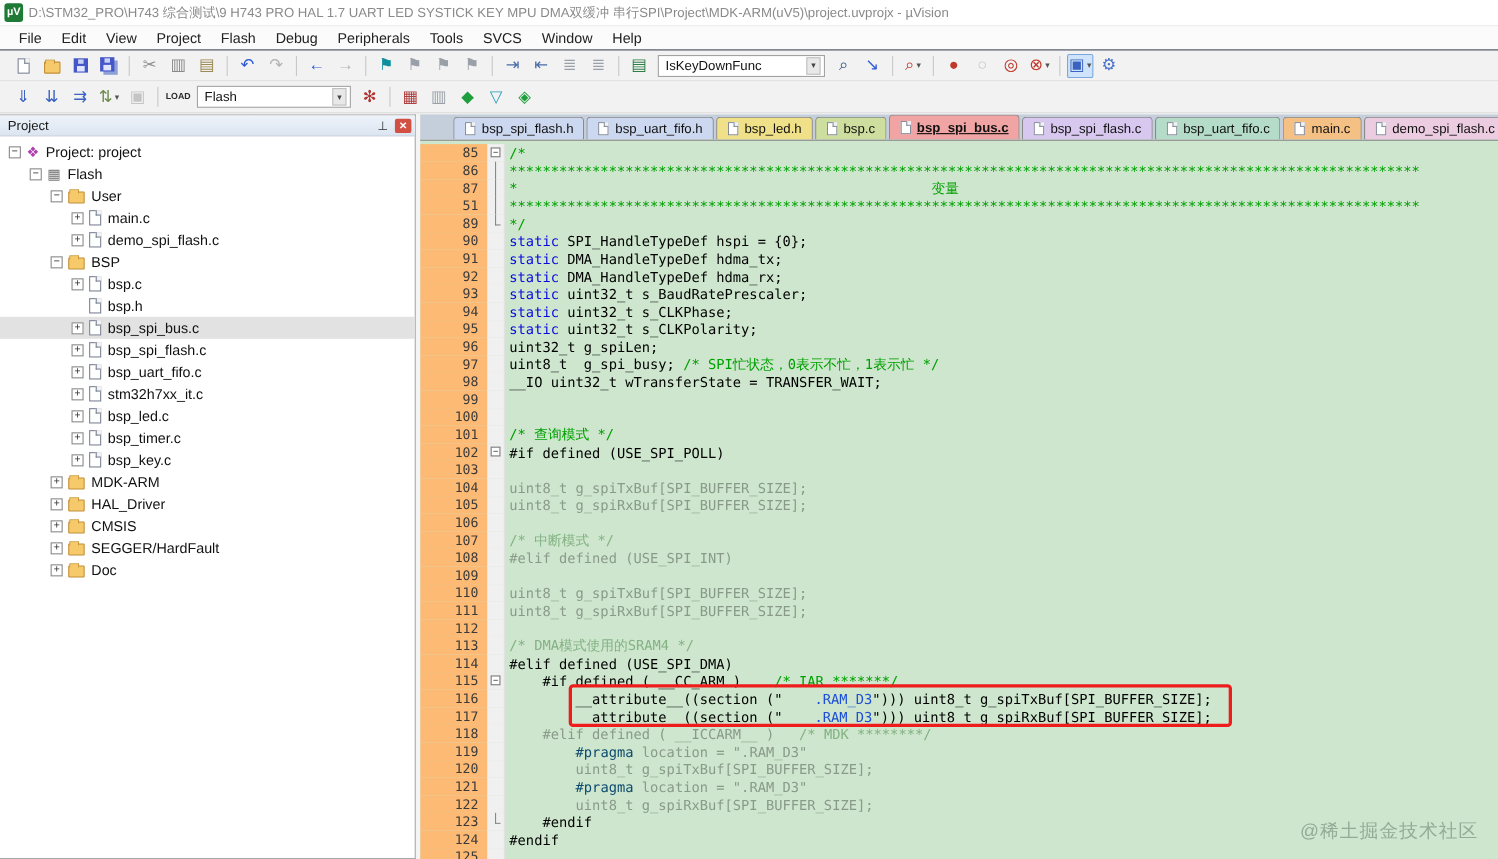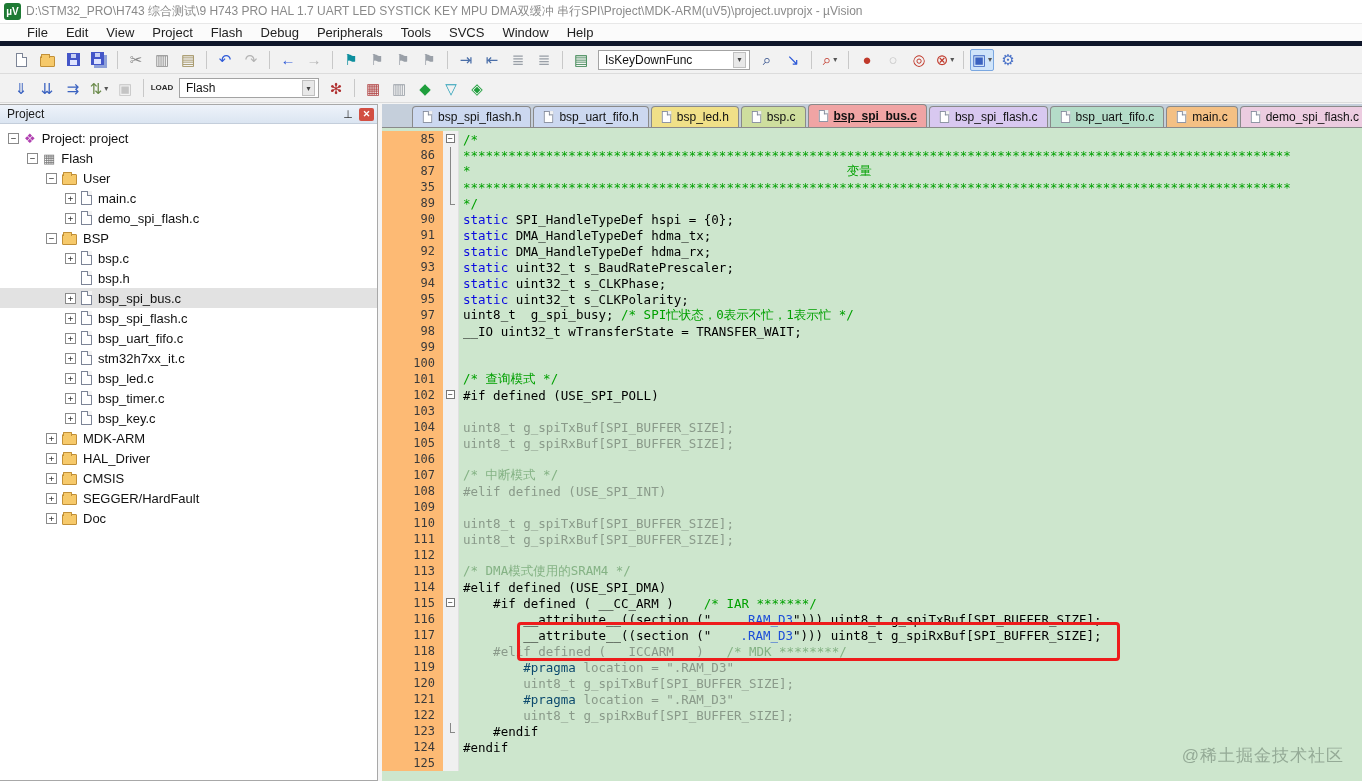--- a/index.html
+++ b/index.html
@@ -6,21 +6,21 @@
   html,body { width:1362px; height:781px; overflow:hidden; }
   body { font-family:"Liberation Sans", sans-serif; background:#d4d0c8; position:relative; }
   #window { position:absolute; inset:0; background:#f4f4f4; }
 
   
   #titlebar { height:24px; background:#ffffff; display:flex; align-items:center; padding-left:4px; border-bottom:1px solid #e8e8e8; }
   #app-icon { width:17px; height:17px; background:#1e7a34; border-radius:3px; color:#fff; font-size:10px; font-weight:bold; display:flex; align-items:center; justify-content:center; margin-right:5px; }
   #title-text { font-size:12px; color:#8a8a8a; white-space:nowrap; }
 
   
-  #menubar { height:22px; background:#fbfbfb; display:flex; align-items:center; padding-left:18px; border-bottom:5px solid #0f172a; }
+  #menubar { height:22px; background:#fbfbfb; display:flex; align-items:center; padding-left:8px; border-bottom:1px solid #0f172a; }
   .menu-item { font-size:13px; color:#222; padding:2px 9px; cursor:default; }
 
   
   .toolbar { height:28px; background:#f2f2f2; display:flex; align-items:center; padding-left:8px; border-bottom:1px solid #dcdcdc; }
   #toolbar2 { height:29px; }
   .tb-btn { width:24px; height:22px; display:inline-flex; align-items:center; justify-content:center; margin:0 1px; border:1px solid transparent; border-radius:2px; position:relative; }
   .tb-btn.pressed { border-color:#7aa7e0; background:#cfe4fa; }
   .tb-glyph { font-size:15px; line-height:1; }
   .tb-label { font-size:8px; font-weight:bold; letter-spacing:0; }
   .tb-dd { font-size:8px; color:#555; margin-left:2px; }
@@ -440,28 +440,29 @@
           <span class="tab" style="background: rgb(236, 204, 224);">
             <span class="i-page"></span>
             <span class="tab-label">demo_spi_flash.c</span>
           </span>
         </div>
       <div id="editor">
         <div id="code-pane">
             <div class="code-line"><span class="ln">85</span><span class="fold"><span class="fbox">−</span></span><span class="src"><span class="c">/*</span></span></div>
             <div class="code-line"><span class="ln">86</span><span class="fold bar"></span><span class="src"><span class="c">**************************************************************************************************************</span></span></div>
             <div class="code-line"><span class="ln">87</span><span class="fold bar"></span><span class="src"><span class="c">*                                                  变量</span></span></div>
-            <div class="code-line"><span class="ln">35</span><span class="fold bar"></span><span class="src"><span class="c">**************************************************************************************************************</span></span></div>
+            <div class="code-line"><span class="ln">51</span><span class="fold bar"></span><span class="src"><span class="c">**************************************************************************************************************</span></span></div>
             <div class="code-line"><span class="ln">89</span><span class="fold end"></span><span class="src"><span class="c">*/</span></span></div>
             <div class="code-line"><span class="ln">90</span><span class="fold"></span><span class="src"><span class="k">static</span><span class="p"> SPI_HandleTypeDef hspi = {0};</span></span></div>
             <div class="code-line"><span class="ln">91</span><span class="fold"></span><span class="src"><span class="k">static</span><span class="p"> DMA_HandleTypeDef hdma_tx;</span></span></div>
             <div class="code-line"><span class="ln">92</span><span class="fold"></span><span class="src"><span class="k">static</span><span class="p"> DMA_HandleTypeDef hdma_rx;</span></span></div>
             <div class="code-line"><span class="ln">93</span><span class="fold"></span><span class="src"><span class="k">static</span><span class="p"> uint32_t s_BaudRatePrescaler;</span></span></div>
             <div class="code-line"><span class="ln">94</span><span class="fold"></span><span class="src"><span class="k">static</span><span class="p"> uint32_t s_CLKPhase;</span></span></div>
             <div class="code-line"><span class="ln">95</span><span class="fold"></span><span class="src"><span class="k">static</span><span class="p"> uint32_t s_CLKPolarity;</span></span></div>
+            <div class="code-line"><span class="ln">96</span><span class="fold"></span><span class="src"><span class="p">uint32_t g_spiLen;</span></span></div>
             <div class="code-line"><span class="ln">97</span><span class="fold"></span><span class="src"><span class="p">uint8_t  g_spi_busy; </span><span class="c">/* SPI忙状态，0表示不忙，1表示忙 */</span></span></div>
             <div class="code-line"><span class="ln">98</span><span class="fold"></span><span class="src"><span class="p">__IO uint32_t wTransferState = TRANSFER_WAIT;</span></span></div>
             <div class="code-line"><span class="ln">99</span><span class="fold"></span><span class="src"></span></div>
             <div class="code-line"><span class="ln">100</span><span class="fold"></span><span class="src"></span></div>
             <div class="code-line"><span class="ln">101</span><span class="fold"></span><span class="src"><span class="c">/* 查询模式 */</span></span></div>
             <div class="code-line"><span class="ln">102</span><span class="fold"><span class="fbox">−</span></span><span class="src"><span class="p">#if defined (USE_SPI_POLL)</span></span></div>
             <div class="code-line"><span class="ln">103</span><span class="fold"></span><span class="src"></span></div>
             <div class="code-line"><span class="ln">104</span><span class="fold"></span><span class="src"><span class="i">uint8_t g_spiTxBuf[SPI_BUFFER_SIZE];</span></span></div>
             <div class="code-line"><span class="ln">105</span><span class="fold"></span><span class="src"><span class="i">uint8_t g_spiRxBuf[SPI_BUFFER_SIZE];</span></span></div>
             <div class="code-line"><span class="ln">106</span><span class="fold"></span><span class="src"></span></div>

